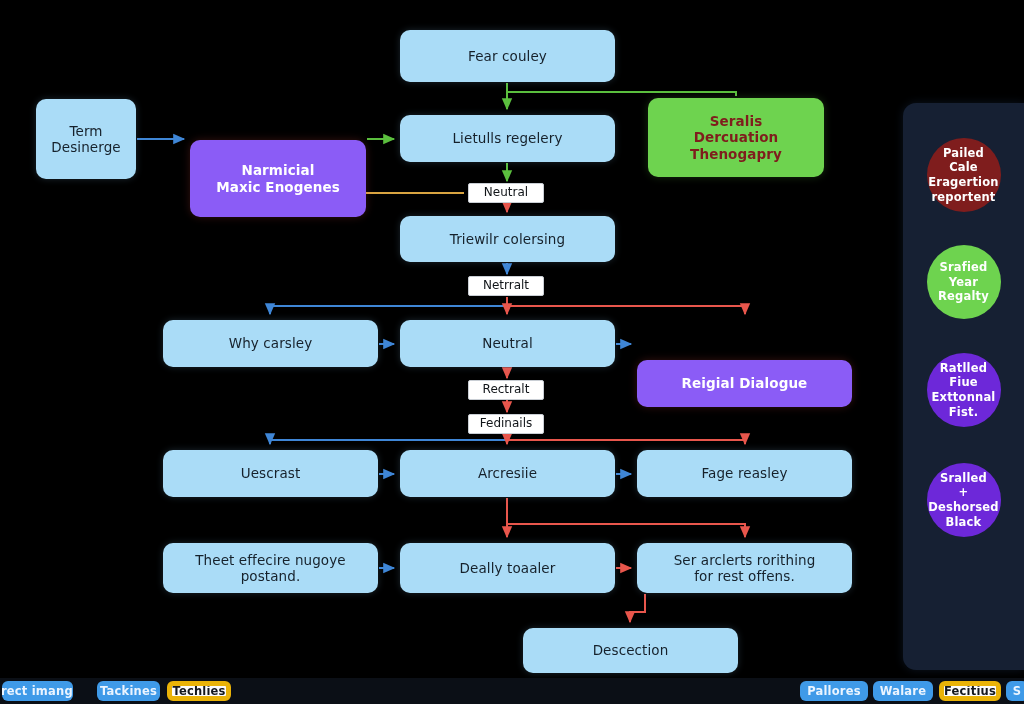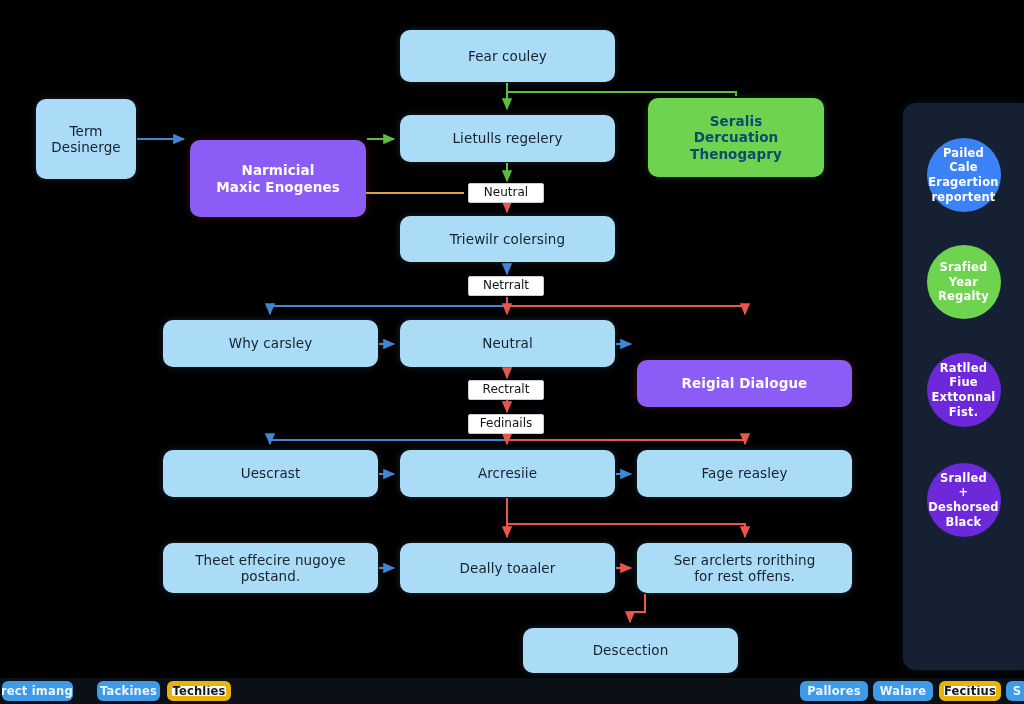--- a/index.html
+++ b/index.html
@@ -57,21 +57,21 @@
   .node-red {
     background: #8b5cf6;
     color: #ffffff;
     font-size: 13.5px;
     font-weight: 700;
     box-shadow: 0 0 8px rgba(248,84,74,.22);
     margin-top: 40px;
   }
   .node-green {
     background: #6ed34f;
-    color: #0c4a6e;
+    color: #7f1d1d;
     font-size: 13.5px;
     font-weight: 600;
     box-shadow: 0 0 8px rgba(110,211,79,.22);
     align-items: center;
   }
   .node .txt { display: block; white-space: pre-line; }
 
   
   .edge-label {
     position: absolute;
@@ -113,21 +113,21 @@
     font-size: 11.5px;
     font-weight: 700;
     line-height: 1.28;
     letter-spacing: .2px;
     white-space: pre-line;
     left: 50%;
     transform: translateX(-50%);
     width: 74px;
     height: 74px;
   }
-  .lc-blue1 { background: #3b82f6; }
+  .lc-blue1 { background: #7f1d1d; }
   .lc-green { background: #6ed34f; }
   .lc-red   { background: #6d28d9; }
   .lc-blue2 { background: #5ab8f5; }
 
   
   #bottombar {
     position: absolute;
     left: 0; bottom: 0;
     width: 1024px;
     height: 26px;

